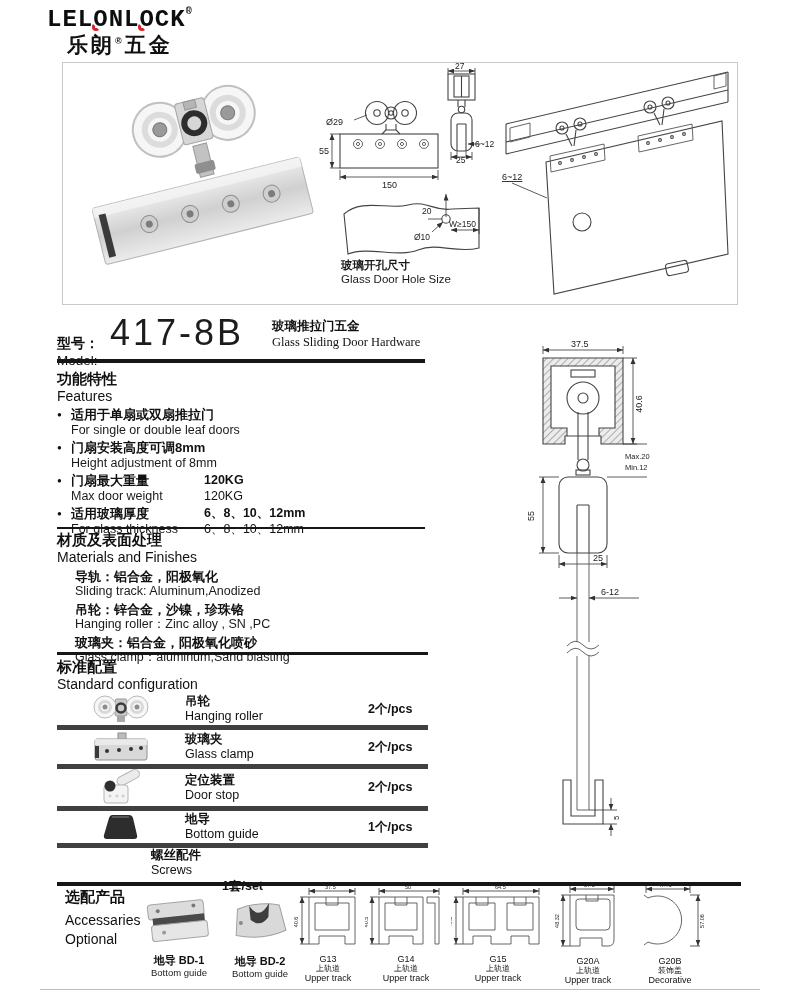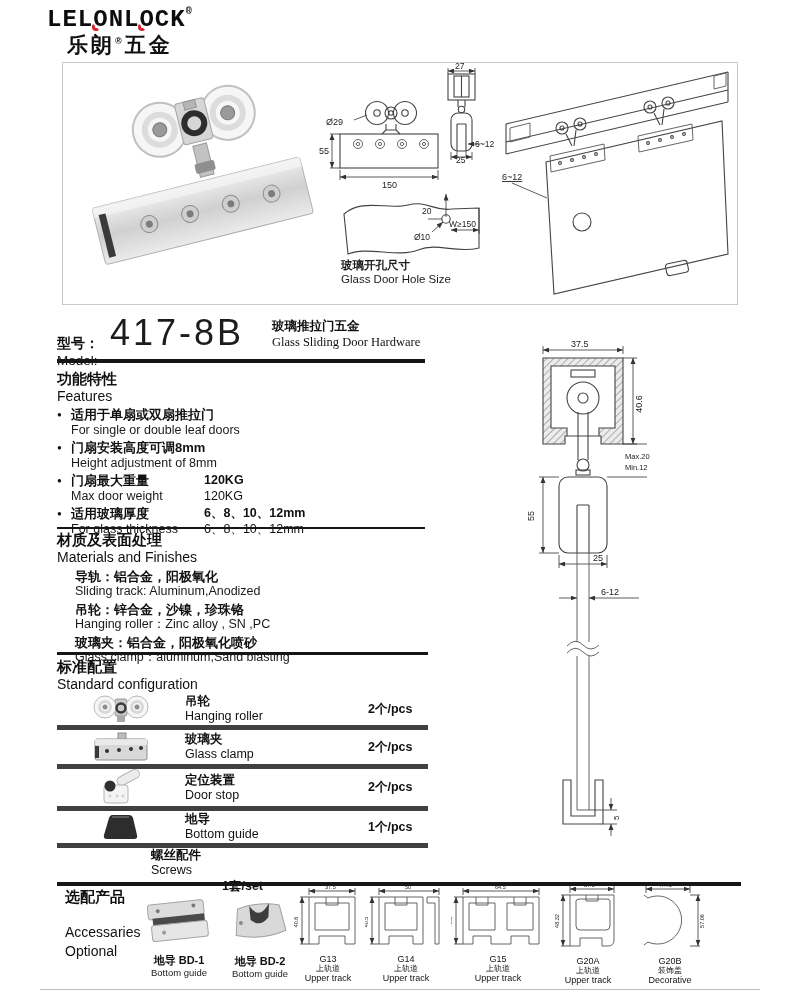--- a/index.html
+++ b/index.html
@@ -433,21 +433,21 @@
   <path class="thin" d="M52,306 q8,-9 16,-1 q8,8 16,0 M52,313 q8,-9 16,-1 q8,8 16,0"></path>
   <path class="shape" d="M48,440 L48,484 L88,484 L88,440 L80,440 L80,476 L56,476 L56,440 Z"></path>
   <line class="dim" x1="96" y1="458" x2="96" y2="470" marker-end="url(#aE)"></line>
   <line class="dim" x1="96" y1="484" x2="96" y2="496" marker-start="url(#aS)"></line>
   <path class="dim" d="M74,470 H102 M88,484 H102"></path>
   <text x="104" y="480" font-size="8" transform="rotate(-90 104 480)">5</text>
 </svg>
 
 <div class="abs" style="left:65px;top:888px;">
   <div class="h-cn">选配产品</div>
-  <div class="h-en" style="margin-top:18px;">Accessaries</div>
+  <div class="h-en" style="margin-top:6px;">Accessaries</div>
   <div class="h-en" style="margin-top:2px;">Optional</div>
 </div>
 
 <div class="acc-item" style="left:138px;top:892px;width:82px;">
   <svg width="72" height="58" viewBox="0 0 72 58">
     <g transform="rotate(-6 36 30)">
       <rect x="6" y="10" width="56" height="15" rx="3" fill="#dcdcdc" stroke="#a5a5a5"></rect>
       <rect x="10" y="24" width="52" height="8" fill="#4a4a4a"></rect>
       <rect x="8" y="31" width="56" height="16" rx="3" fill="#e6e6e6" stroke="#a5a5a5"></rect>
       <circle cx="16" cy="17" r="2" fill="#777"></circle>

